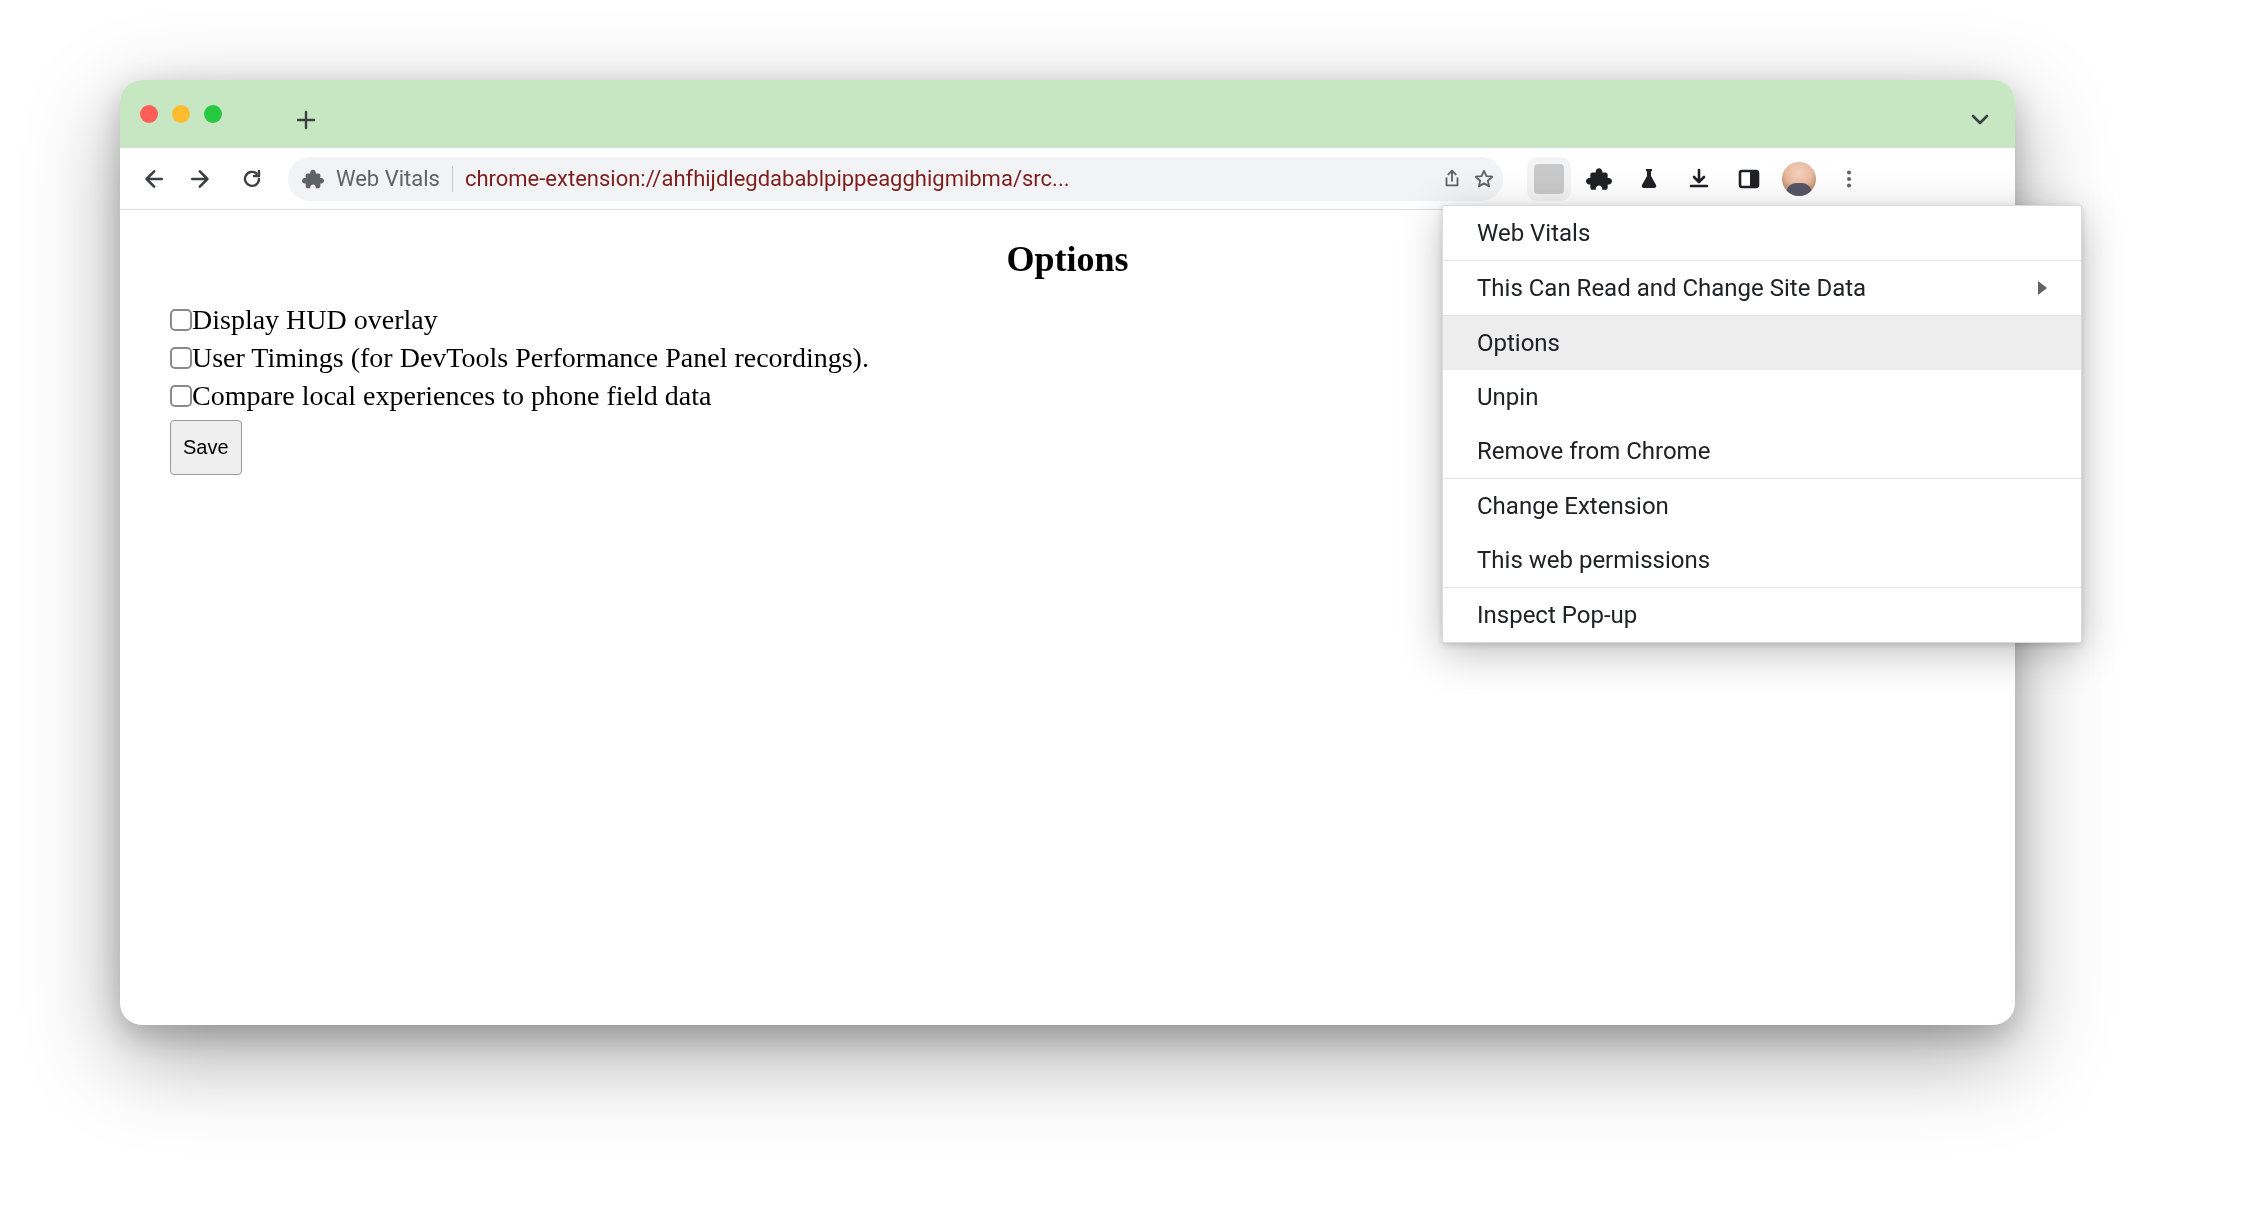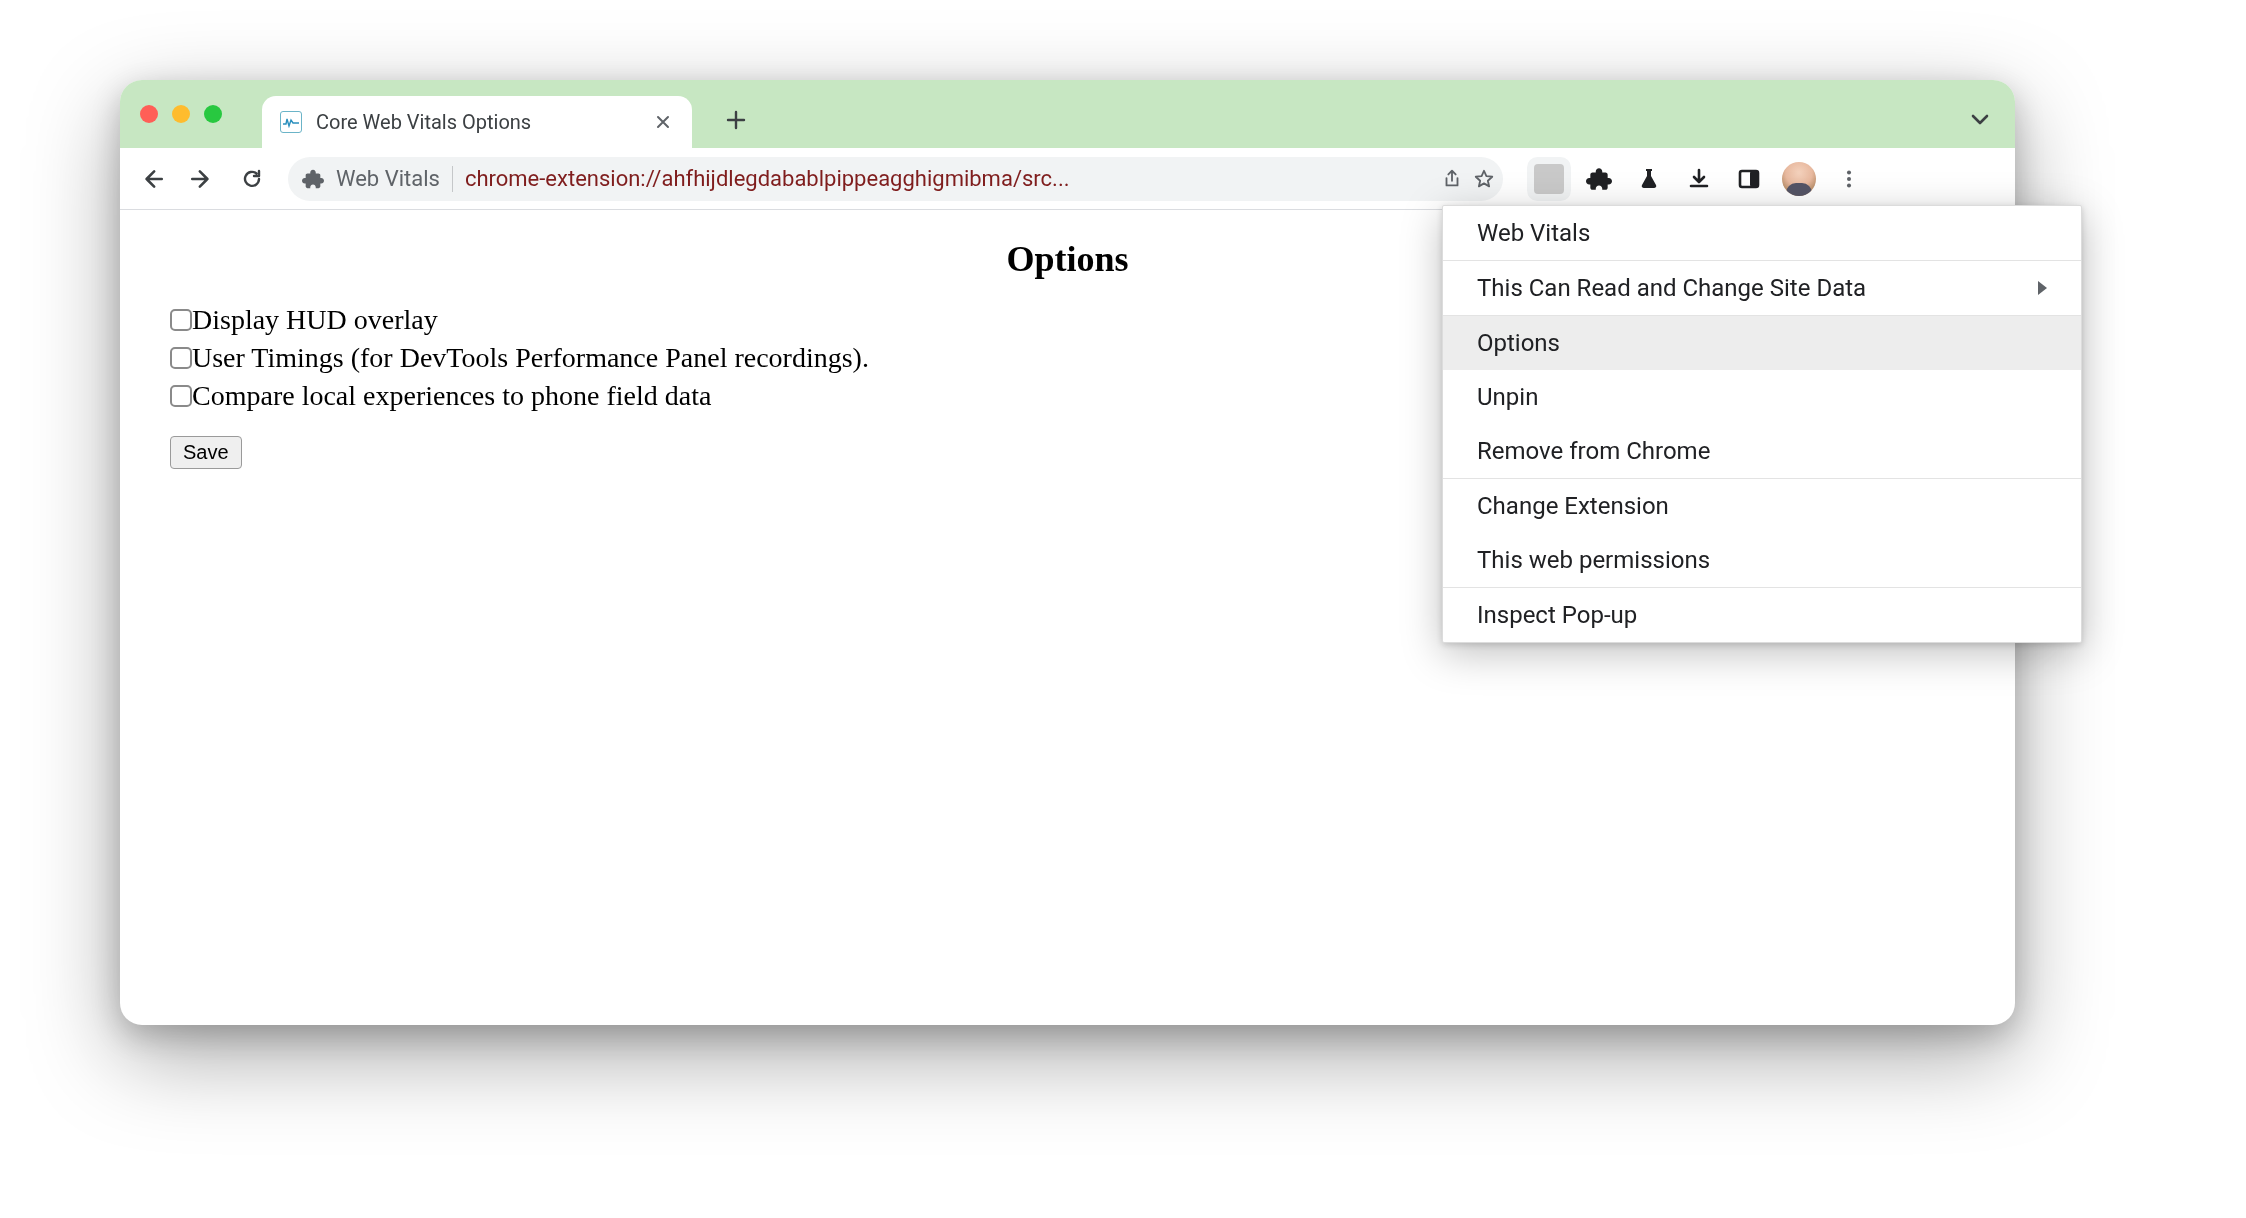--- a/index.html
+++ b/index.html
@@ -177,24 +177,24 @@
       justify-content: center;
       background: #fff;
     }
     .chk.checked {
       background: #1a73e8;
       border-color: #1a73e8;
     }
     .chk.checked svg { display: block; }
     .chk svg { display: none; }
     .save-btn {
-      margin-top: 18px;
+      margin-top: 2px;
       font-family: Arial, sans-serif;
       font-size: 20px;
-      padding: 4px 12px;
+      padding: 15px 12px;
       background: #efefef;
       border: 1px solid #9a9a9a;
       border-radius: 4px;
     }
     
     .context-menu {
       position: absolute;
       left: 1442px;
       top: 205px;
       width: 640px;
@@ -226,33 +226,20 @@
 </head>
 <body>
 
 <div class="browser-window">
 
   <div class="tab-strip">
     <div class="traffic-lights">
       <div class="tl red"></div>
       <div class="tl yellow"></div>
       <div class="tl green"></div>
-    </div>
-    <div class="tab">
-      <span class="tab-favicon">
-        <svg viewBox="0 0 16 12">
-            <polyline points="0,8 3,8 4,3 6,10 8,4 10,7 16,7" fill="none" stroke="#2a8fbd" stroke-width="1.4"></polyline>
-          </svg>
-      </span>
-      <span class="tab-title">Core Web Vitals Options</span>
-      <span class="tab-close">
-        <svg width="16" height="16" viewBox="0 0 16 16">
-            <path d="M3 3 L13 13 M13 3 L3 13" stroke="#5f6368" stroke-width="2" stroke-linecap="round"></path>
-          </svg>
-      </span>
     </div>
     <div class="new-tab-btn">
       <svg width="20" height="20" viewBox="0 0 20 20">
           <path d="M10 2 V18 M2 10 H18" stroke="#3c4043" stroke-width="2.4" stroke-linecap="round"></path>
         </svg>
     </div>
     <div class="chev-down">
       <svg width="22" height="22" viewBox="0 0 22 22">
           <path d="M4 8 L11 15 L18 8" fill="none" stroke="#3c4043" stroke-width="2.6" stroke-linecap="round" stroke-linejoin="round"></path>
         </svg>

